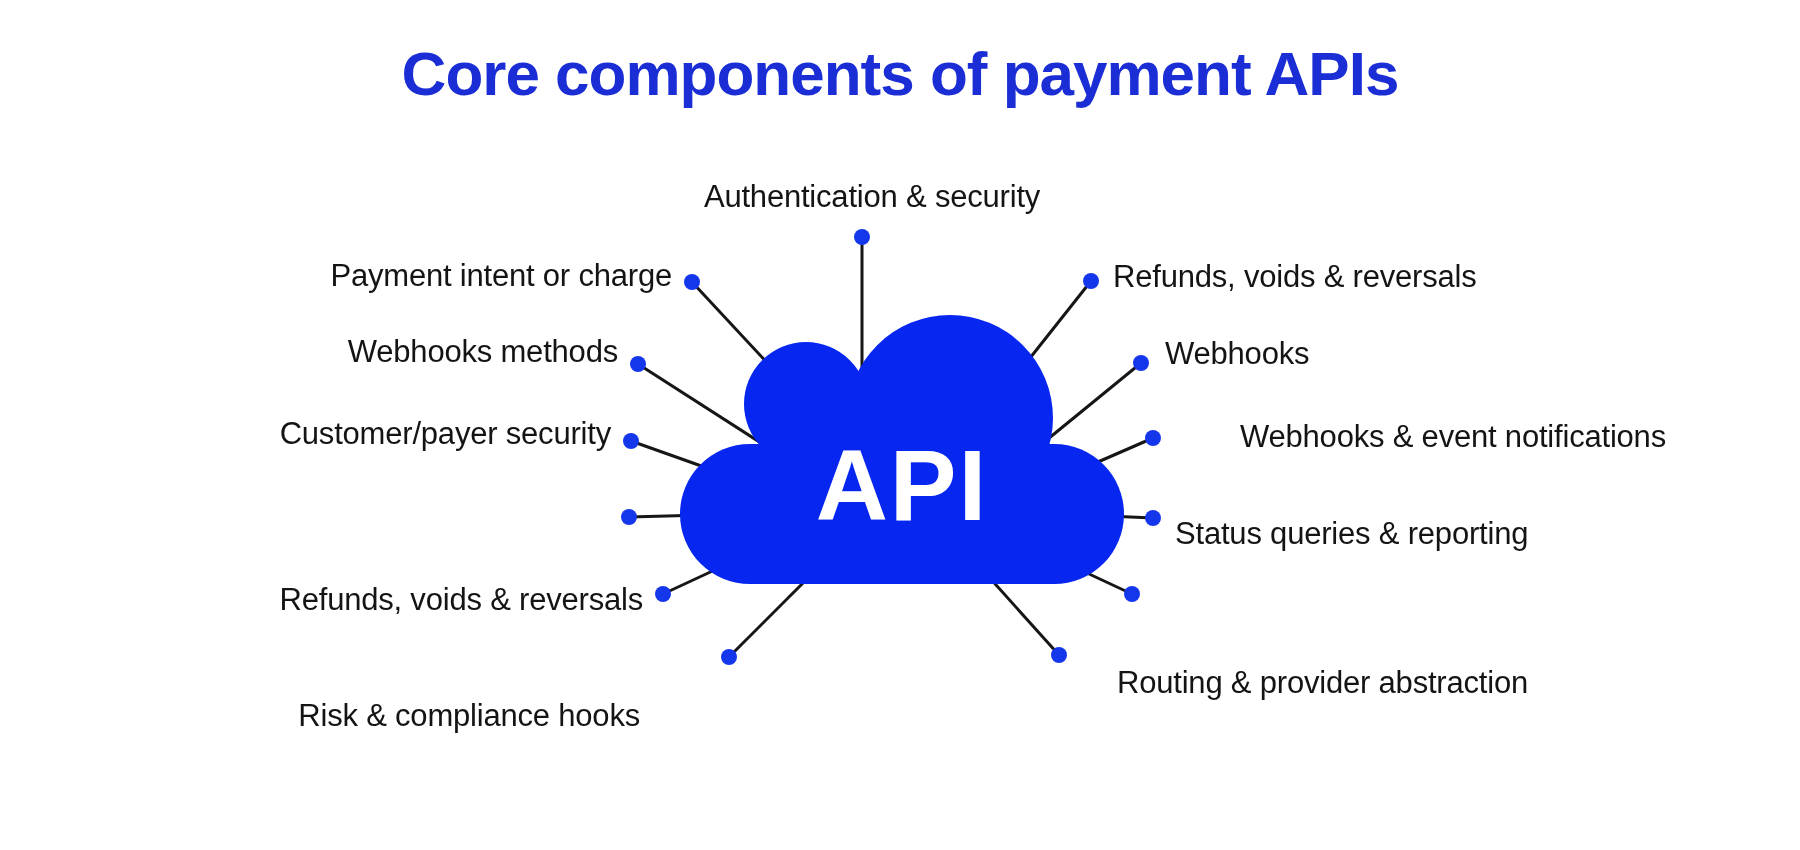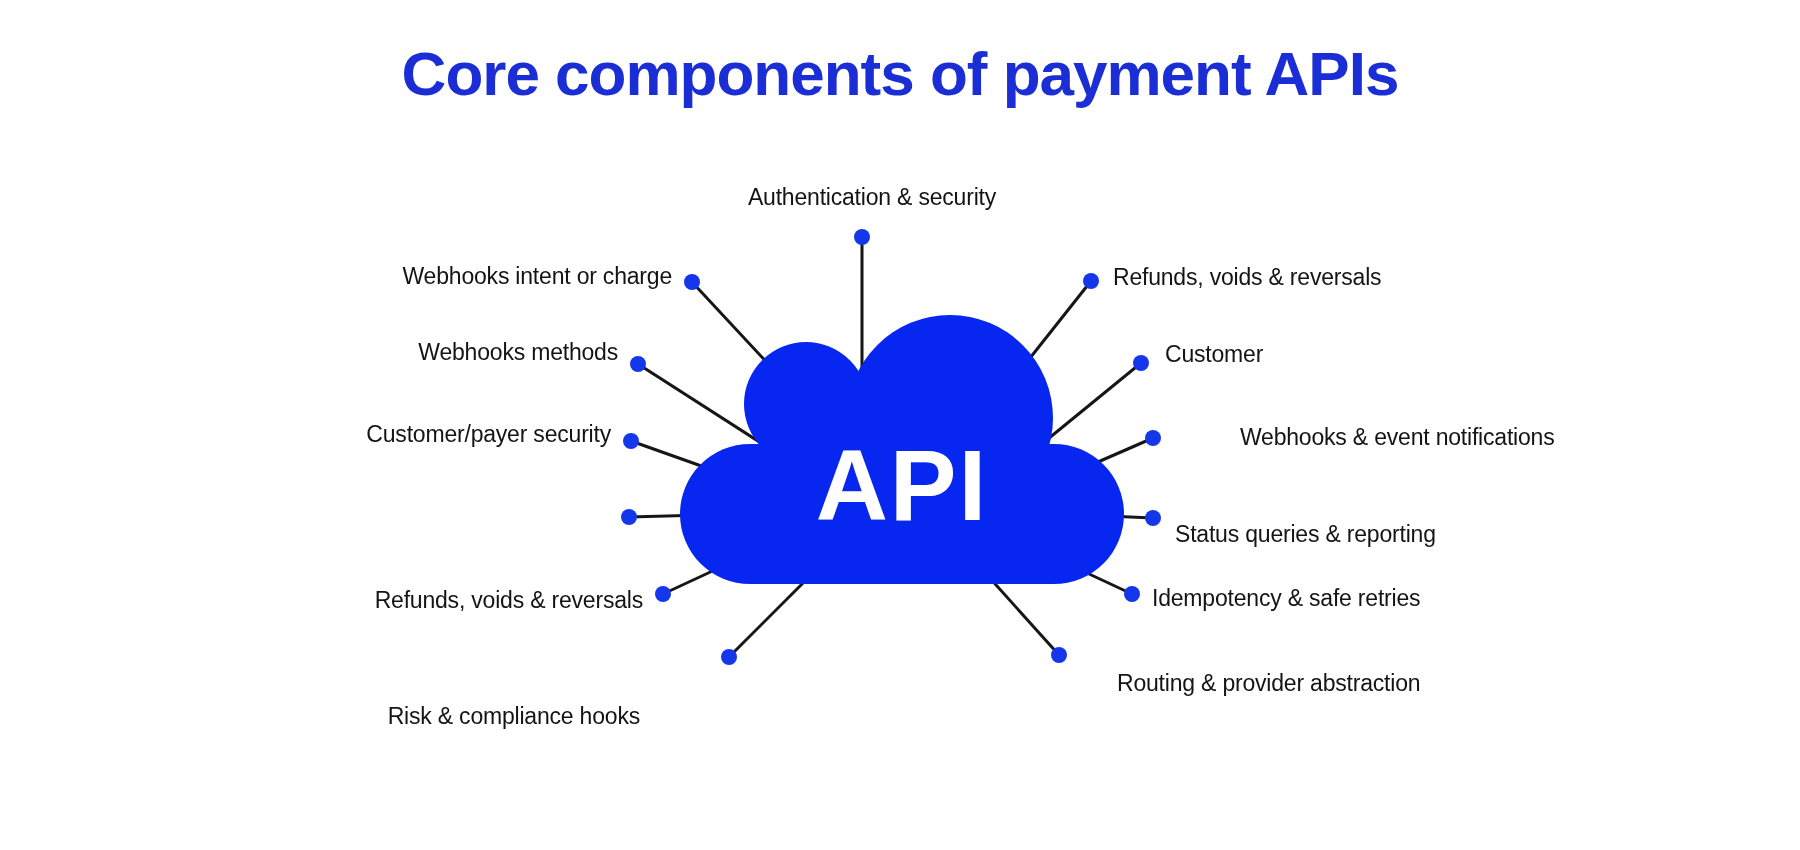--- a/index.html
+++ b/index.html
@@ -21,21 +21,21 @@
     font-size: 62px;
     font-weight: bold;
     letter-spacing: -1px;
   }
   svg.diagram { position: absolute; left: 0; top: 0; }
   #labels-layer { position: absolute; left: 0; top: 0; width: 100%; height: 100%; pointer-events: none; }
   .node-label {
     position: absolute;
     transform: translateY(-50%);
     white-space: nowrap;
-    font-size: 23px;
+    font-size: 31px;
     letter-spacing: -0.2px;
   }
   .node-label.center { transform: translate(-50%, -50%); }
   .logo {
     position: absolute;
     left: 50%;
     top: 790px;
     transform: translate(-50%, -50%);
     font-size: 42px;
     font-weight: bold;
@@ -93,28 +93,27 @@
         <circle cx="1141" cy="363" r="8" fill="#1537ec"></circle>
         <circle cx="1153" cy="438" r="8" fill="#1537ec"></circle>
         <circle cx="1153" cy="518" r="8" fill="#1537ec"></circle>
         <circle cx="1132" cy="594" r="8" fill="#1537ec"></circle>
         <circle cx="1059" cy="655" r="8" fill="#1537ec"></circle>
       </g>
   </svg>
 
   <div id="labels-layer" style="color: rgb(20, 20, 20);">
       <div class="node-label center" style="top: 197px; left: 872px;">Authentication &amp; security</div>
-      <div class="node-label" style="top: 276px; right: 1128px;">Webhooks intent or charge</div>
+      <div class="node-label" style="top: 276px; right: 1128px;">Payment intent or charge</div>
       <div class="node-label" style="top: 352px; right: 1182px;">Webhooks methods</div>
       <div class="node-label" style="top: 434px; right: 1189px;">Customer/payer security</div>
       <div class="node-label" style="top: 600px; right: 1157px;">Refunds, voids &amp; reversals</div>
       <div class="node-label" style="top: 716px; right: 1160px; margin-left: 24px;">Risk &amp; compliance hooks</div>
       <div class="node-label" style="top: 277px; left: 1113px;">Refunds, voids &amp; reversals</div>
-      <div class="node-label" style="top: 354px; left: 1165px;">Customer</div>
+      <div class="node-label" style="top: 354px; left: 1165px;">Webhooks</div>
       <div class="node-label" style="top: 437px; left: 1240px; text-align: right;">Webhooks &amp; event notifications</div>
       <div class="node-label" style="top: 534px; left: 1175px;">Status queries &amp; reporting</div>
-      <div class="node-label" style="top: 598px; left: 1152px;">Idempotency &amp; safe retries</div>
       <div class="node-label" style="top: 683px; left: 1075px; margin-left: 42px;">Routing &amp; provider abstraction</div>
     </div>
 
   <div class="logo" style="color: #000000;"><span>c</span><span class="logo-o"><span>o</span><span class="logo-dot" style="background: rgb(238, 195, 29);"></span></span><span>refy</span></div>
 
 </div>
 
 </body></html>

